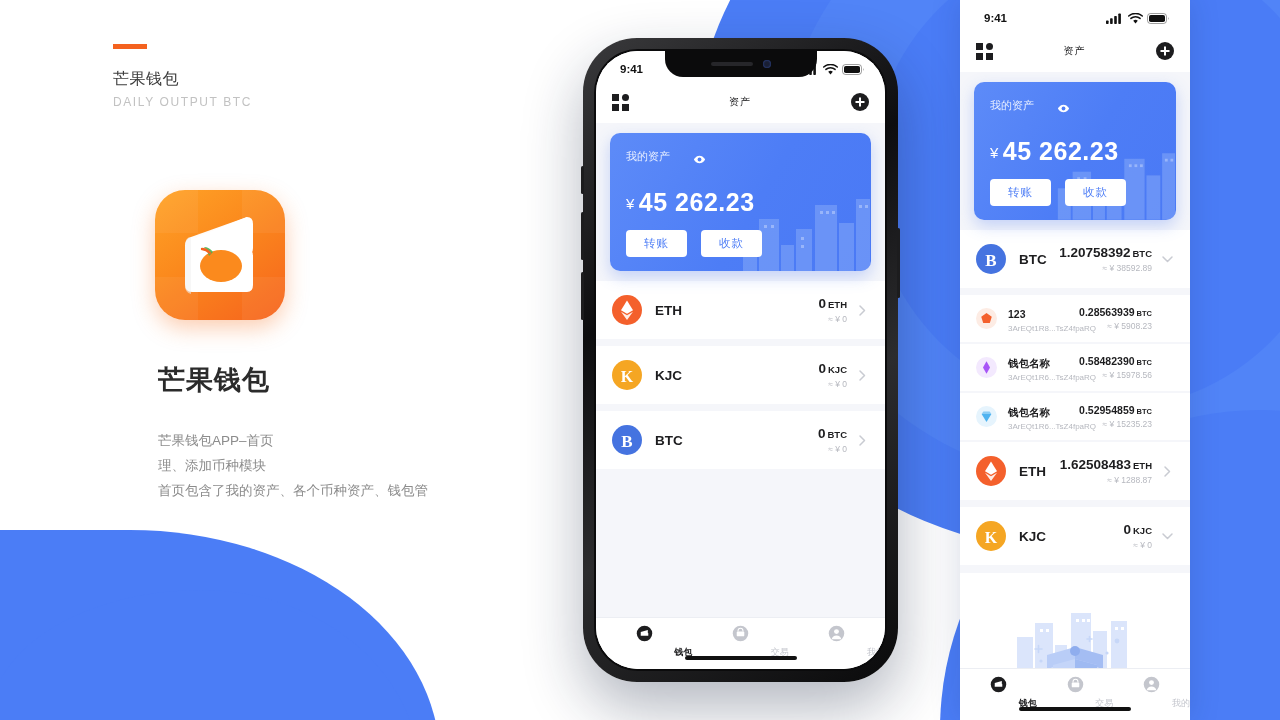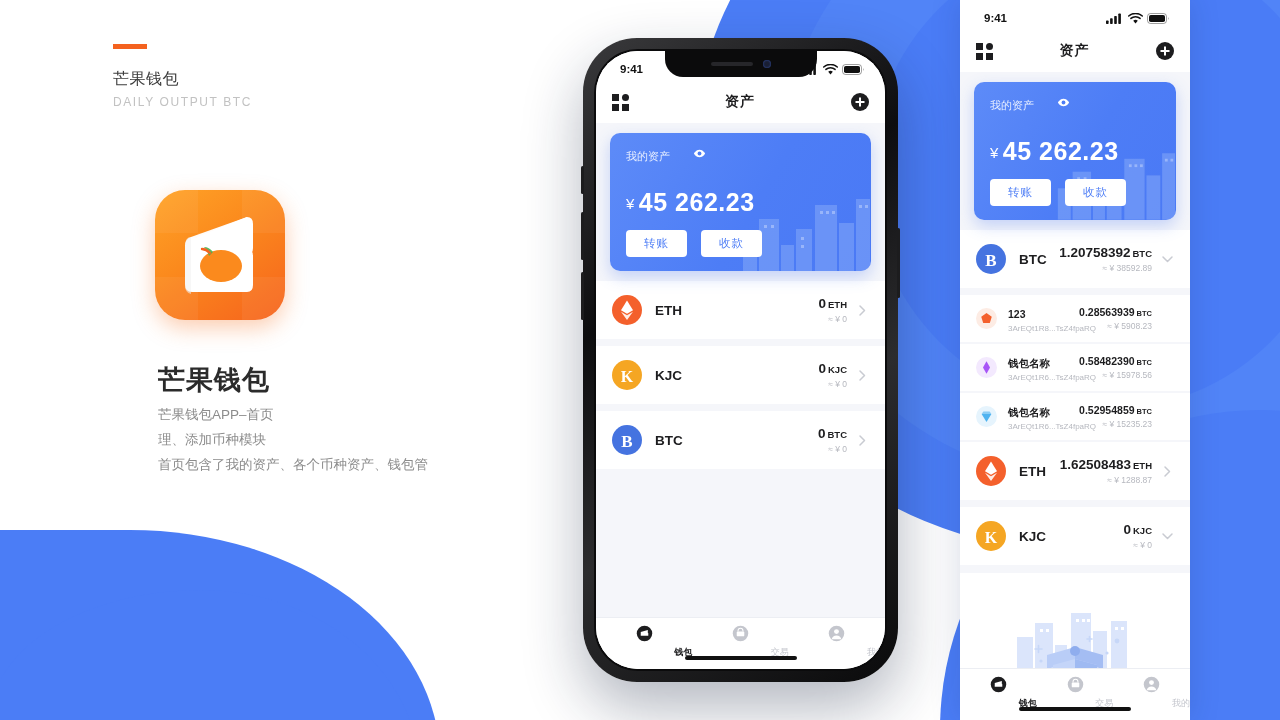--- a/index.html
+++ b/index.html
@@ -43,21 +43,21 @@
   }
   .app-icon {
     position: absolute; inset: 0; border-radius: 30px; overflow: hidden;
     background: linear-gradient(145deg, #ffa327 0%, #fb8a1d 42%, #f6631d 100%);
     box-shadow: 0 8px 22px rgba(247,110,30,.34);
   }
   .app-icon .tile { position: absolute; background: rgba(255,255,255,.055); }
   .wallet-svg { position: absolute; inset: 0; }
 
   .left-head { position: absolute; left: 158px; top: 362px; font-size: 27px; font-weight: bold; color: #2b2b2b; letter-spacing: 1px; }
-  .left-body { position: absolute; left: 158px; top: 402px; width: 330px; font-size: 13.5px; line-height: 25px; color: #8c8c8c; }
+  .left-body { position: absolute; left: 158px; top: 428px; width: 330px; font-size: 13.5px; line-height: 25px; color: #8c8c8c; }
 
   
   .phone {
     position: absolute; left: 583px; top: 38px;
     width: 315px; height: 644px;
     border-radius: 54px;
     background: linear-gradient(145deg,#3a3a3c,#0d0d0f 35%,#2c2c2e 62%,#0a0a0b);
     box-shadow: 0 26px 60px rgba(20,30,60,.32);
     padding: 11px;
   }
@@ -86,39 +86,39 @@
   .statusbar {
     height: 30px; flex: 0 0 auto; display: flex; align-items: center;
     justify-content: space-between; padding: 6px 20px 0 24px;
     font-size: 11.5px; font-weight: bold; color: #111; background: #fff;
   }
   .sb-right { display: flex; align-items: center; gap: 4.5px; }
   .appbar {
     flex: 0 0 auto; height: 42px; background: #fff;
     display: flex; align-items: center; justify-content: space-between; padding: 0 16px;
   }
-  .appbar-title { font-size: 14px; font-weight: bold; color: #1d1d1f; letter-spacing: 1px; }
+  .appbar-title { font-size: 10px; font-weight: normal; color: #1d1d1f; letter-spacing: 1px; }
   .grid-icon { display: grid; grid-template-columns: 7px 7px; grid-template-rows: 7px 7px; gap: 3px; }
   .grid-icon i { background: #1d1d1f; display: block; width: 7px; height: 7px; }
   .grid-icon i.dot { border-radius: 50%; }
   .plus-icon { width: 18px; height: 18px; border-radius: 50%; background: #1d1d1f; position: relative; }
   .plus-icon::before, .plus-icon::after { content:""; position:absolute; background:#fff; left:50%; top:50%; transform: translate(-50%,-50%); }
   .plus-icon::before { width: 9px; height: 2px; }
   .plus-icon::after { width: 2px; height: 9px; }
 
   .app-body { flex: 1 1 auto; background: #f5f6fa; overflow: hidden; position: relative; }
 
   .balance-card {
     margin: 10px 14px 0; border-radius: 10px; position: relative; overflow: hidden;
     background: linear-gradient(120deg,#5d8bf8 0%,#4d7df6 55%,#4a79f5 100%);
     box-shadow: 0 6px 16px rgba(70,115,240,.28);
     padding: 16px 16px 14px;
   }
   .city { position: absolute; right: 0; bottom: 0; opacity: .55; }
-  .bal-label { display: flex; align-items: flex-start; gap: 23px; font-size: 11px; color: #eaf0ff; position: relative; z-index: 2; }
+  .bal-label { display: flex; align-items: flex-end; gap: 23px; font-size: 11px; color: #eaf0ff; position: relative; z-index: 2; }
   .eye { width: 13px; height: 9px; position: relative; }
   .bal-amount { margin-top: 24px; color: #fff; font-size: 25px; font-weight: bold; letter-spacing: .5px; position: relative; z-index: 2; }
   .bal-amount .yen { font-size: 15px; font-weight: normal; margin-right: 4px; vertical-align: 2px; }
   .bal-btns { margin-top: 13px; display: flex; gap: 14px; position: relative; z-index: 2; }
   .bal-btn {
     background: #fff; color: #4d7df6; border: none; border-radius: 4px;
     padding: 6px 18px; font-size: 11.5px; font-family: inherit; cursor: pointer; letter-spacing: 1px;
   }
 
   .coin-list { margin-top: 10px; }

